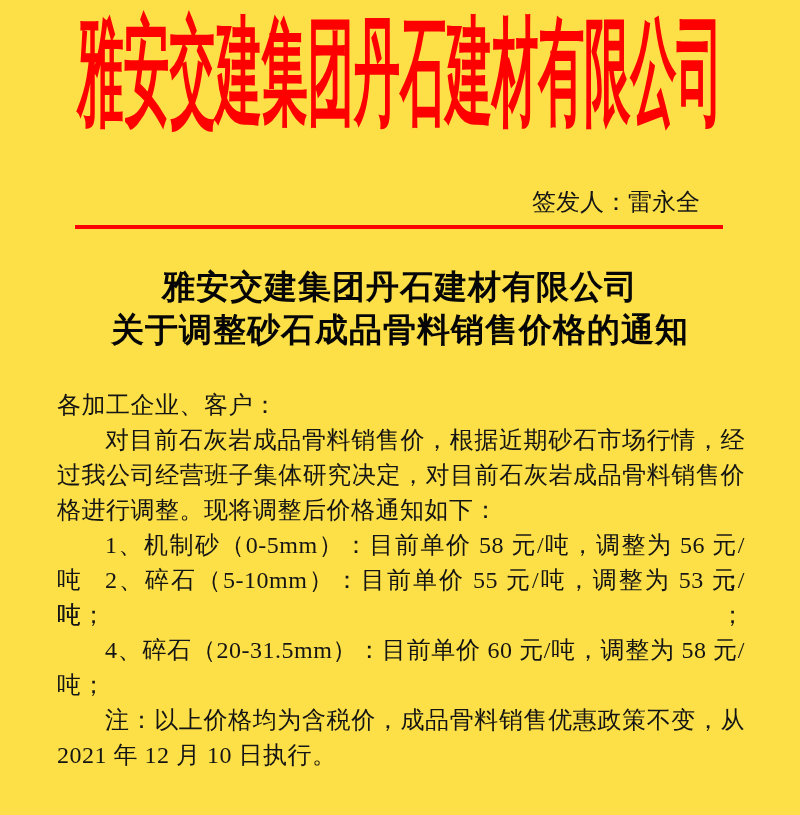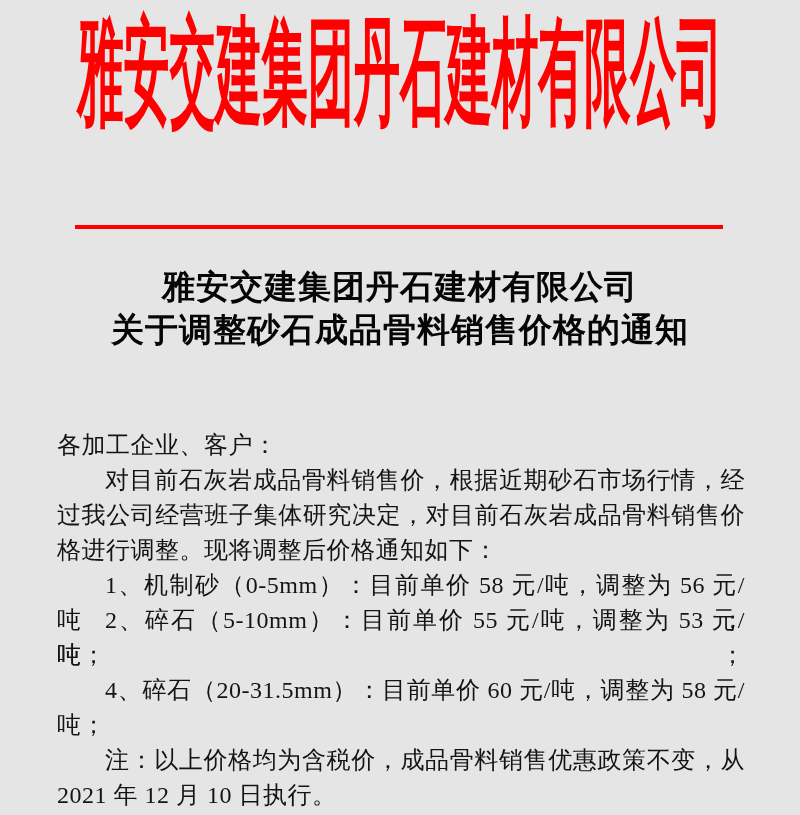--- a/index.html
+++ b/index.html
@@ -1,19 +1,19 @@
 <!DOCTYPE html>
 <html><head>
 <meta charset="utf-8">
 <style>
   html,body{margin:0;padding:0;background:#ffffff;}
   .page{
     position:relative;
     width:800px;height:815px;
-    background:#e5e5e5;
+    background:#fde047;
     overflow:hidden;
     font-family:"Liberation Serif","DejaVu Serif",serif;
     color:#151515;
   }
   
   .letterhead{
     position:absolute;top:14px;left:0;width:800px;height:150px;
     display:flex;justify-content:center;align-items:flex-start;
   }
   .letterhead .lh-text{
@@ -47,21 +47,20 @@
     font-size:33px;
     line-height:43px;
     color:#060606;
     letter-spacing:1px;
   }
   
   .body-text{
     position:absolute;top:388px;left:57px;width:688px;
     font-size:24px;
     color:#141414;
-    margin-top:40px;
   }
   .line{
     height:35px;line-height:35px;
     white-space:nowrap;
     letter-spacing:0.5px;
   }
   .line.j{
     white-space:normal;
     text-align:justify;
     text-align-last:justify;
@@ -71,20 +70,21 @@
 </head>
 <body>
 
 <div class="page">
 
   <div class="letterhead">
     <span class="lh-text">雅安交建集团丹石建材有限公司</span>
   </div>
 
   <div class="meta-row">
+    <span class="issuer">签发人：雷永全</span>
   </div>
 
   <div class="red-rule"></div>
 
   <div class="notice-title">
     <div>雅安交建集团丹石建材有限公司</div>
     <div>关于调整砂石成品骨料销售价格的通知</div>
   </div>
 
   <div class="body-text">

